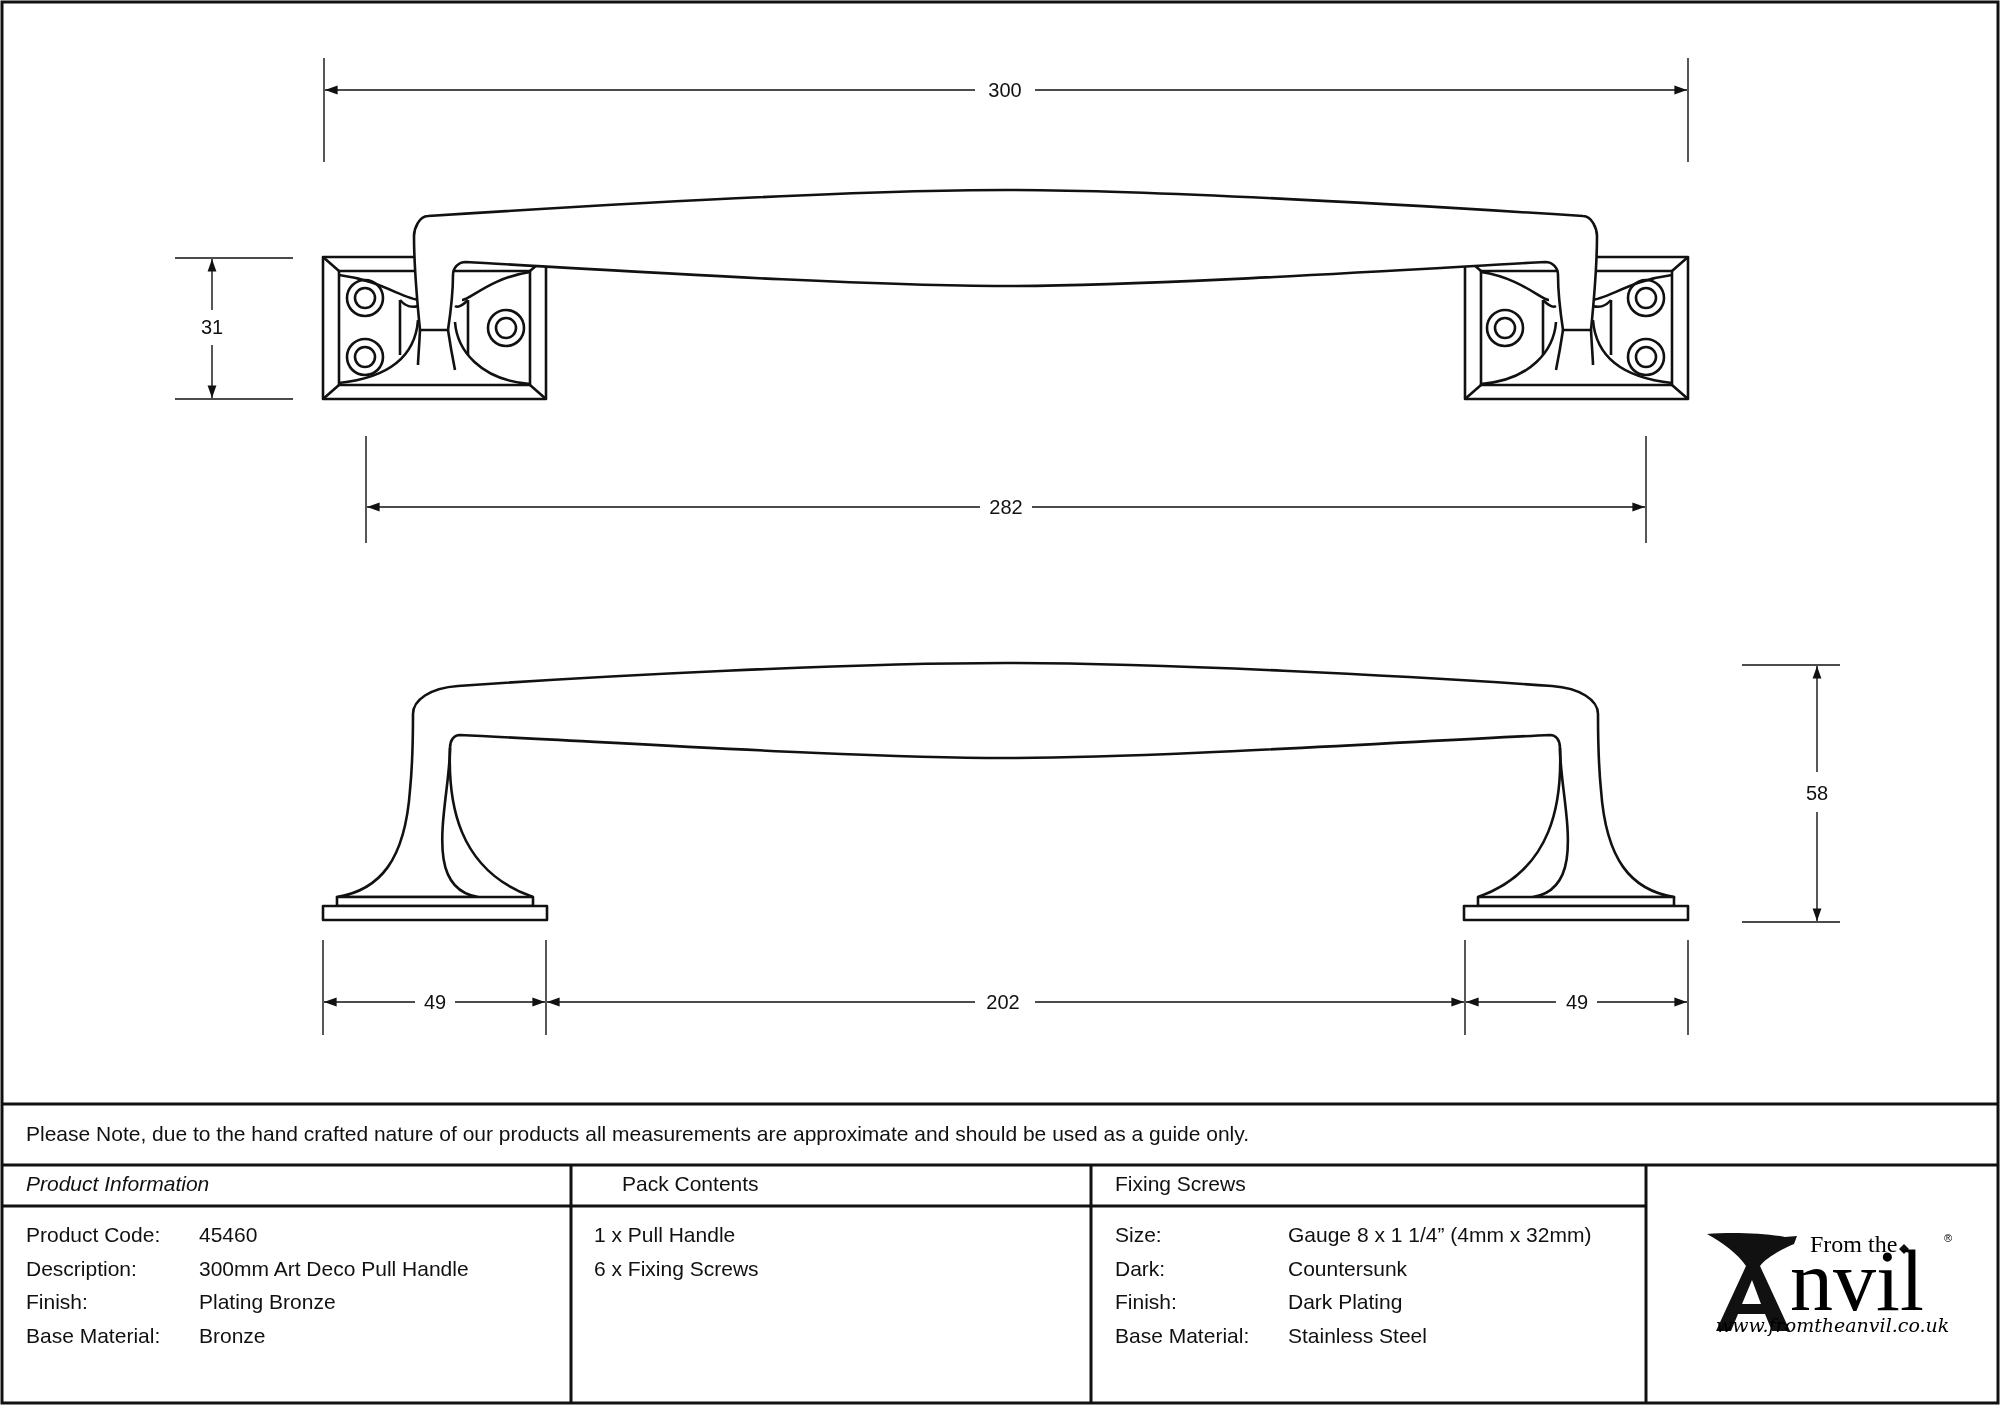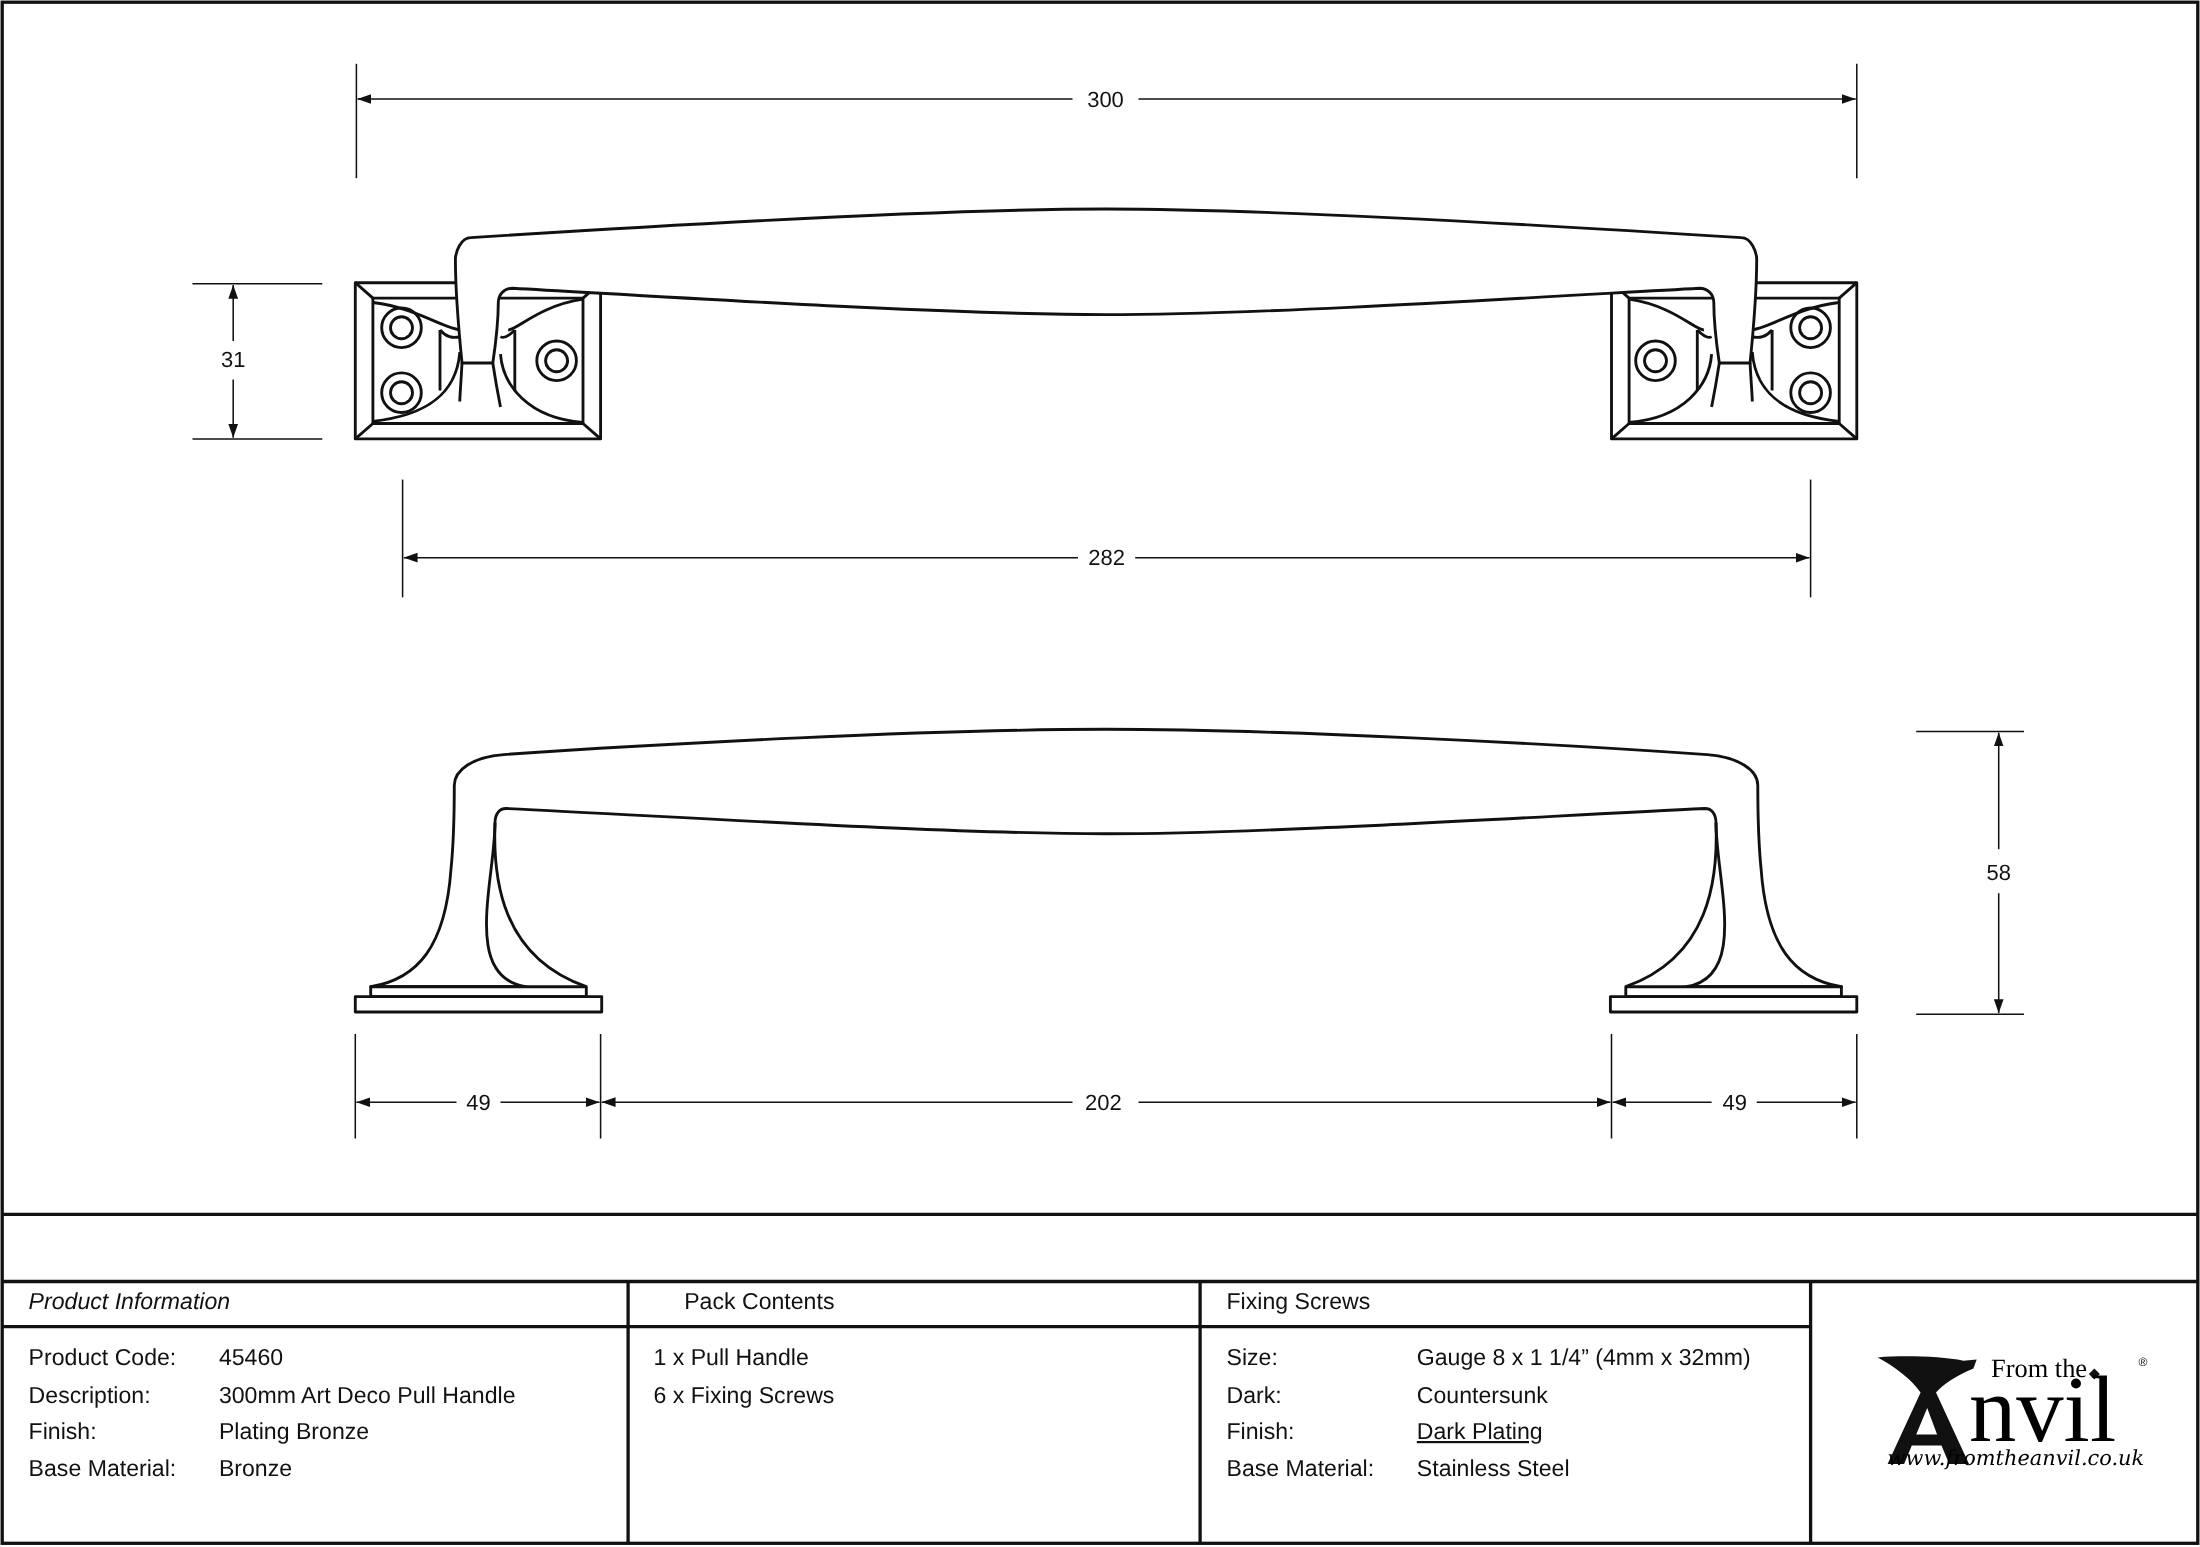--- a/index.html
+++ b/index.html
@@ -175,20 +175,21 @@
          C1738,1254 1722,1242 1707,1234 Z M1752,1280 L1742,1304 L1761,1304 Z"></path>
     <text class="logo-from" x="1810" y="1252">From the</text>
     <path d="M1904,1244 L1909,1249 L1904,1254 L1899,1249 Z" fill="#111"></path>
     <text class="logo-anvil" x="1790" y="1310">nvil</text>
     <text x="1944" y="1242" font-size="11">®</text>
     <text class="logo-url" x="1716" y="1332">www.fromtheanvil.co.uk</text>
   </g>
 </svg>
 
 
+<div class="txt" style="left:26px; top:1134px;">Please Note, due to the hand crafted nature of our products all measurements are approximate and should be used as a guide only.</div>
 
 <div class="txt hdr" style="left:26px; top:1184px;font-style:italic;">Product Information</div>
 <div class="txt hdr" style="left:594px; top:1184px;margin-left:28px;">Pack Contents</div>
 <div class="txt hdr" style="left:1115px; top:1184px;">Fixing Screws</div>
 
 <div>
   <div class="txt" style="left:26px; top:1235px;">Product Code:</div>
   <div class="txt" style="left:199px; top:1235px;">45460</div>
   <div class="txt" style="left:26px; top:1269px;">Description:</div>
   <div class="txt" style="left:199px; top:1269px;">300mm Art Deco Pull Handle</div>
@@ -202,17 +203,17 @@
   <div class="txt" style="left:594px; top:1235px;">1 x Pull Handle</div>
   <div class="txt" style="left:594px; top:1269px;">6 x Fixing Screws</div>
 </div>
 
 <div>
   <div class="txt" style="left:1115px; top:1235px;">Size:</div>
   <div class="txt" style="left:1288px; top:1235px;">Gauge 8 x 1 1/4” (4mm x 32mm)</div>
   <div class="txt" style="left:1115px; top:1269px;">Dark:</div>
   <div class="txt" style="left:1288px; top:1269px;">Countersunk</div>
   <div class="txt" style="left:1115px; top:1302px;">Finish:</div>
-  <div class="txt" style="left:1288px; top:1302px;text-decoration:underline;">Dark Plating</div>
+  <div class="txt" style="left:1288px; top:1302px;">Dark Plating</div>
   <div class="txt" style="left:1115px; top:1336px;">Base Material:</div>
   <div class="txt" style="left:1288px; top:1336px;">Stainless Steel</div>
 </div>
 </div>
 
 </body></html>

